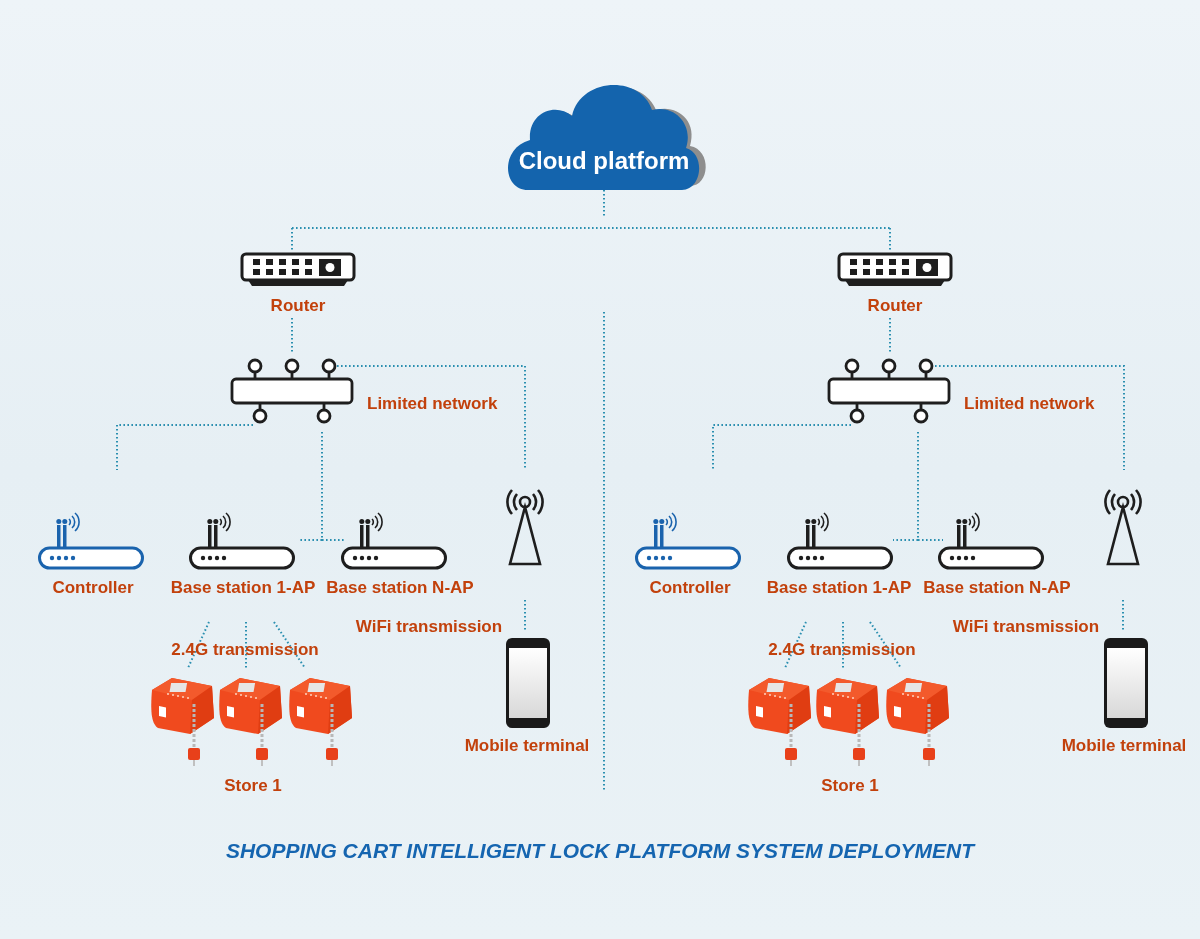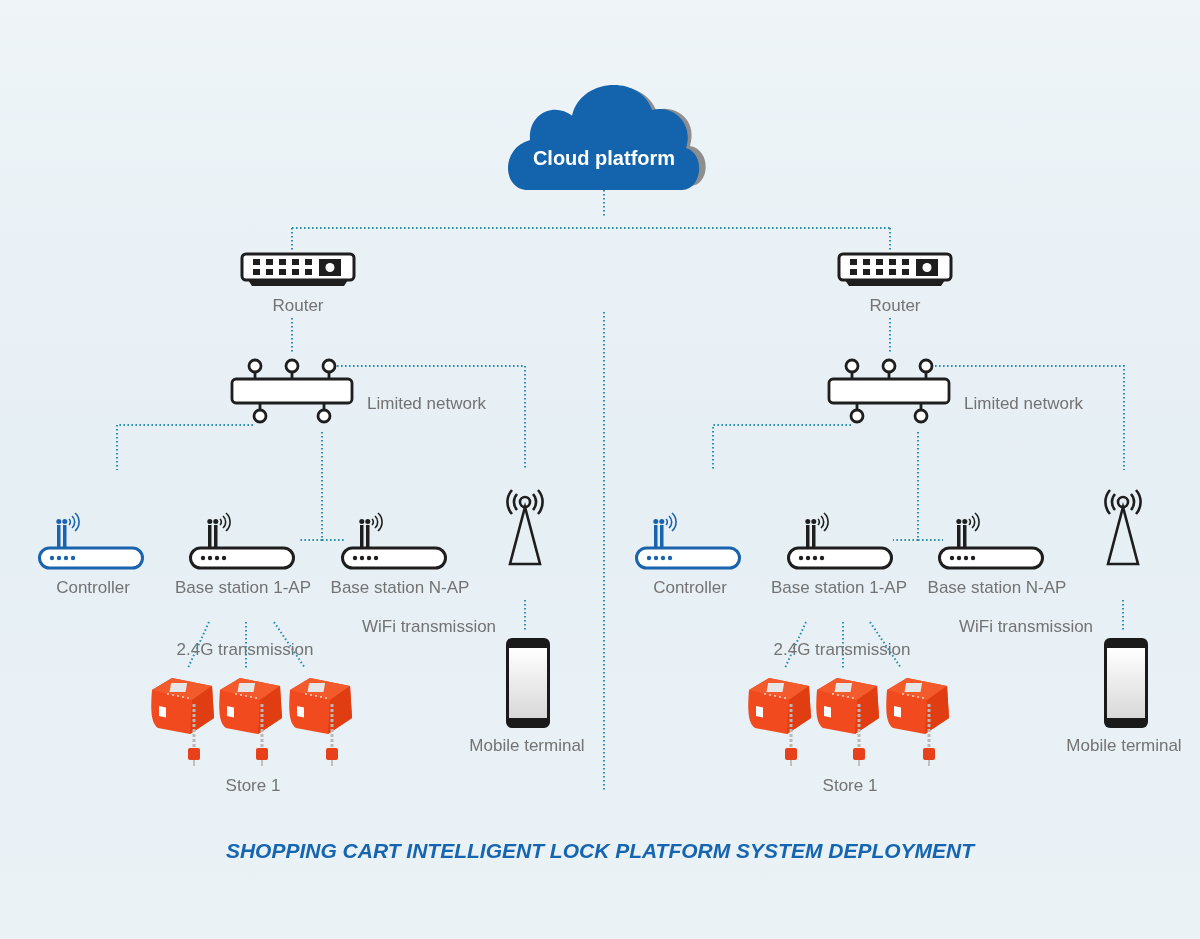--- a/index.html
+++ b/index.html
@@ -5,28 +5,28 @@
   html, body { margin: 0; padding: 0; }
   body {
     width: 1200px; height: 939px; overflow: hidden;
     background: linear-gradient(180deg, #eef4f8 0%, #e6eff4 50%, #eaf2f6 100%);
     font-family: "Liberation Sans", sans-serif;
     position: relative;
   }
   #stage { position: absolute; left: 0; top: 0; width: 1200px; height: 939px; }
   .lbl {
     position: absolute; font-family: "Liberation Sans", sans-serif;
-    font-weight: normal; font-size: 17px; color: #737373; white-space: nowrap;
+    font-weight: bold; font-size: 17px; color: #c2410c; white-space: nowrap;
     transform: translateX(-50%);
     text-align: center;
   }
   .lbl.left { transform: none; }
   .cloud-text {
     position: absolute; left: 604px; top: 147px; transform: translateX(-50%);
-    font-family: "Liberation Sans", sans-serif; font-weight: bold; font-size: 20px; color: #ffffff;
+    font-family: "Liberation Sans", sans-serif; font-weight: bold; font-size: 24px; color: #ffffff;
     white-space: nowrap;
   }
   .title {
     position: absolute; left: 600px; top: 839px; transform: translateX(-50%);
     font-family: "Liberation Sans", sans-serif; font-weight: bold; font-style: italic;
     font-size: 21px; color: #1565b0; white-space: nowrap;
   }
   .dot { fill: none; stroke: #2b8fb0; stroke-width: 2; stroke-dasharray: 1.6 2.4; }
 </style>
 </head>

